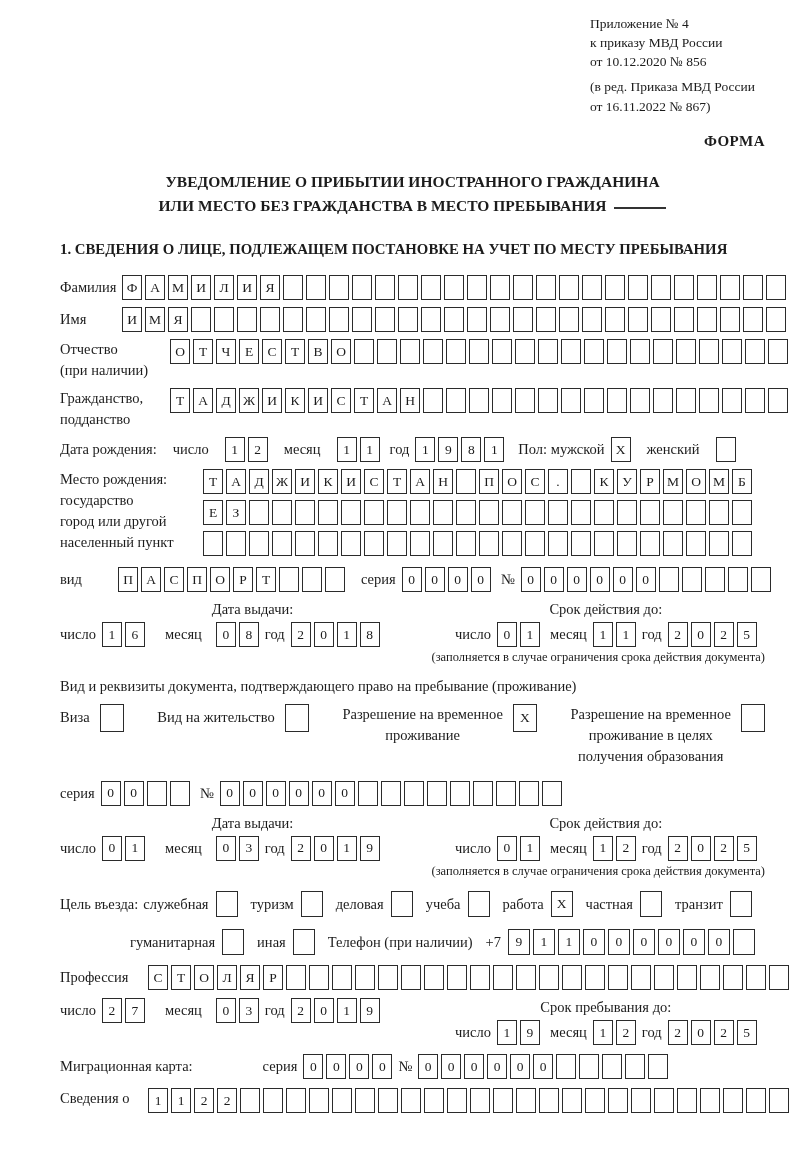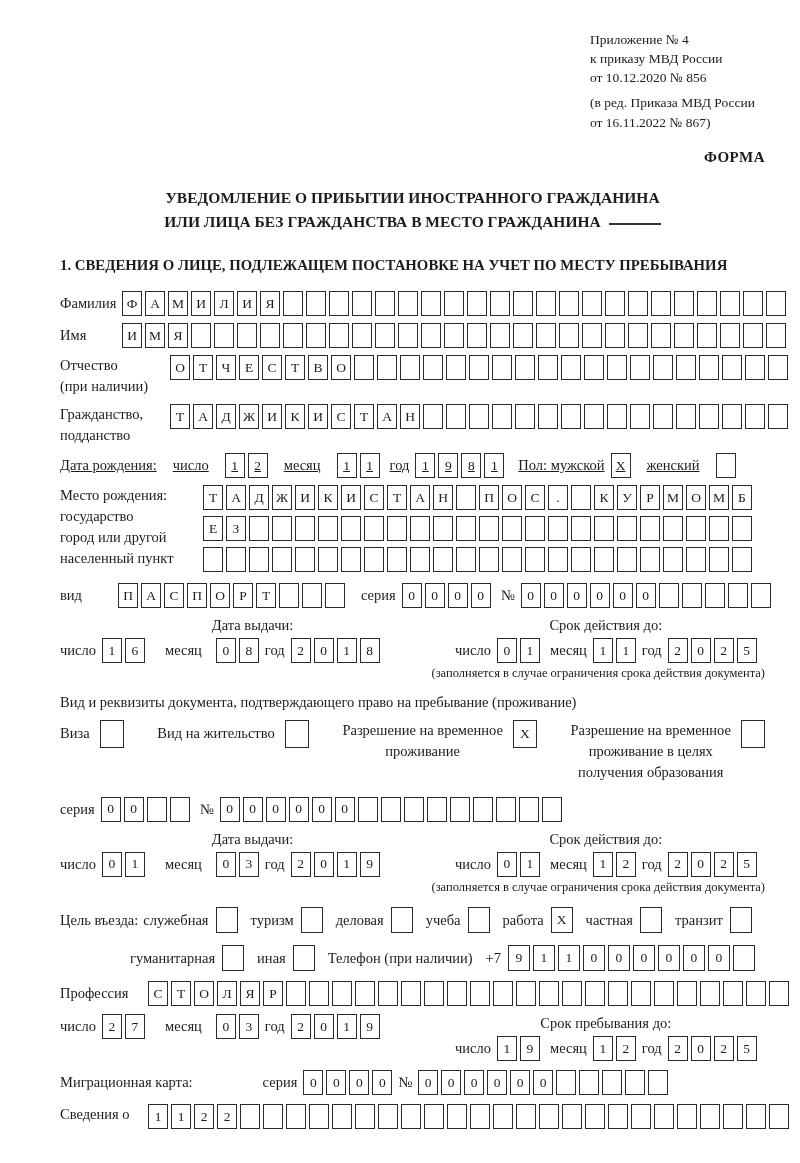--- a/index.html
+++ b/index.html
@@ -1,17 +1,17 @@
 <!DOCTYPE html>
 <html><head>
 <meta charset="utf-8">
 <style>
   html,body{margin:0;padding:0;background:#fff;}
   body{width:800px;height:1163px;overflow:hidden;font-family:"Liberation Serif",serif;color:#1c1c1c;}
-  .page{box-sizing:border-box;width:800px;height:1163px;padding:30px 35px 10px 60px;font-size:14.5px;line-height:1.32;}
+  .page{box-sizing:border-box;width:800px;height:1163px;padding:14px 35px 10px 60px;font-size:14.5px;line-height:1.32;}
 
   
   .annex{width:175px;margin-left:auto;margin-right:0;font-size:13.5px;line-height:1.42;}
   .annex .gap{margin-top:6px;}
   .forma{margin-top:16px;text-align:right;font-weight:bold;font-size:15px;letter-spacing:.5px;}
 
   
   .title{margin-top:18px;text-align:center;font-weight:bold;font-size:15.5px;line-height:1.55;}
   .blankline{display:inline-block;width:52px;border-bottom:2px solid #333;margin-left:8px;transform:translateY(-2px);}
   .sect{margin-top:22px;font-weight:bold;font-size:14.8px;}
@@ -68,21 +68,21 @@
     <div>Приложение № 4</div>
     <div>к приказу МВД России</div>
     <div>от 10.12.2020 № 856</div>
     <div class="gap">(в ред. Приказа МВД России</div>
     <div>от 16.11.2022 № 867)</div>
   </div>
   <div class="forma">ФОРМА</div>
 
   <div class="title">
     <div>УВЕДОМЛЕНИЕ О ПРИБЫТИИ ИНОСТРАННОГО ГРАЖДАНИНА</div>
-    <div><span>ИЛИ ЛИЦА БЕЗ ГРАЖДАНСТВА В МЕСТО ГРАЖДАНИНА</span><span class="blankline"></span></div>
+    <div><span>ИЛИ МЕСТО БЕЗ ГРАЖДАНСТВА В МЕСТО ПРЕБЫВАНИЯ</span><span class="blankline"></span></div>
   </div>
 
   <div class="sect">1. СВЕДЕНИЯ О ЛИЦЕ, ПОДЛЕЖАЩЕМ ПОСТАНОВКЕ НА УЧЕТ ПО МЕСТУ ПРЕБЫВАНИЯ</div>
 
   <div class="frow" style="margin-top:16px;">
     <span class="lbl w62">Фамилия</span>
     <span class="boxes">
         <span class="cell">Ф</span>
         <span class="cell">А</span>
         <span class="cell">М</span>
@@ -215,21 +215,21 @@
         <span class="cell"></span>
         <span class="cell"></span>
         <span class="cell"></span>
         <span class="cell"></span>
         <span class="cell"></span>
         <span class="cell"></span>
         <span class="cell"></span>
       </span>
   </div>
 
-  <div class="frow" style="align-items:flex-start;text-decoration:underline;">
+  <div class="frow" style="align-items:flex-start;">
     <span class="lbl">Дата рождения:</span>
     <span class="lbl ml16">число</span>
     <span class="boxes ml16">
         <span class="cell">1</span>
         <span class="cell">2</span>
       </span>
     <span class="lbl ml16">месяц</span>
     <span class="boxes ml16">
         <span class="cell">1</span>
         <span class="cell">1</span>

